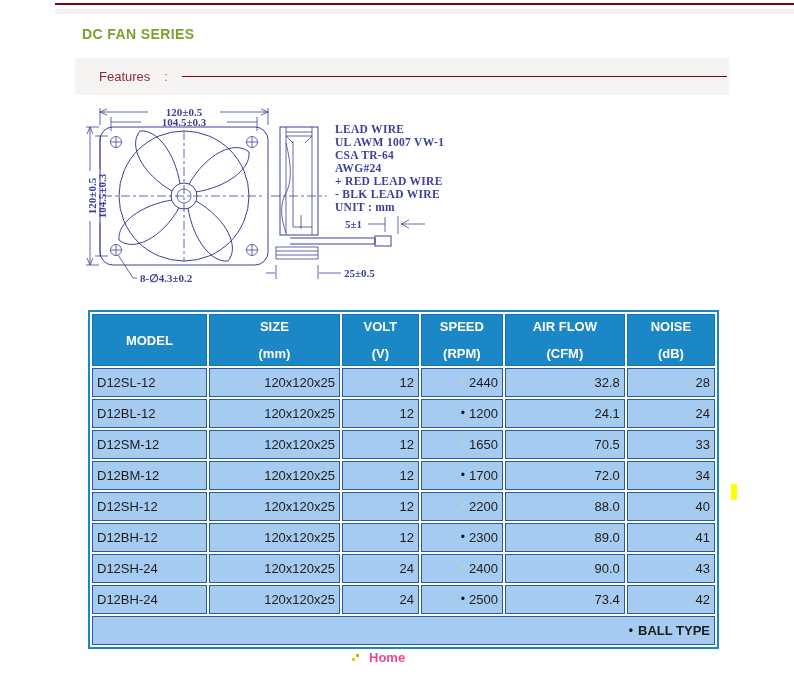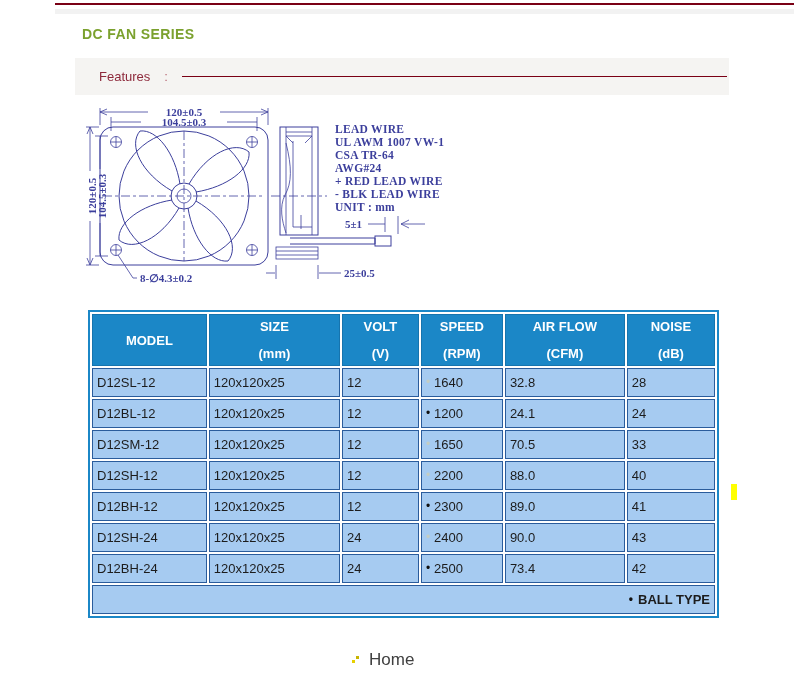--- a/index.html
+++ b/index.html
@@ -31,35 +31,35 @@
            font-size:11.5px;font-weight:bold;letter-spacing:.3px;}
 
   
   .fan-table{position:absolute;left:88px;top:310px;width:631px;border:2px solid var(--header_blue);
              border-collapse:separate;border-spacing:2px;background:#fff;table-layout:fixed;}
   .fan-table th{background:var(--header_blue);color:#fff;font-size:13px;font-weight:bold;
                 border:1px solid #1674ae;height:50px;vertical-align:middle;text-align:center;padding:0;}
   .fan-table th .l2{display:block;margin-top:12px;font-weight:bold;}
   .fan-table th .l2:empty{display:none;}
   .fan-table td{background:var(--cell_blue);border:1px solid var(--cell_border);height:25px;
-                color:#1c1c1c;font-size:13px;text-align:left;padding:1px 4px;vertical-align:middle;}
+                color:#1c1c1c;font-size:13px;text-align:right;padding:1px 4px;vertical-align:middle;}
   .fan-table td.model{text-align:left;}
   .fan-table .bullet{font-size:12px;margin-right:4px;vertical-align:1px;}
   .fan-table .bullet.ball{color:#111;}
   .fan-table .bullet.sleeve{color:#c3cdc4;}
   .fan-table td.foot{font-weight:bold;text-align:right;padding-left:24px;}
   .fan-table td.foot .bullet{color:#111;margin-right:5px;}
 
   
   .yellow-marker{position:absolute;left:731px;top:484px;width:6px;height:16px;
                  background:var(--marker_yellow);}
 
   
   .home-link{position:absolute;left:351px;top:650px;display:flex;align-items:center;cursor:pointer;}
-  .home-link .txt{color:#404040;font-size:17px;margin-left:8px;}
+  .home-link .txt{color:#ec4899;font-size:13px;margin-left:8px;font-weight:bold;}
 </style>
 </head>
 <body>
 
 <div class="page">
 
   <div class="top-rule"></div>
   <div class="top-strip"></div>
 
   <div class="page-title">DC FAN SERIES</div>
@@ -176,39 +176,47 @@
         <th><span>SPEED</span><span class="l2">(RPM)</span></th>
         <th><span>AIR FLOW</span><span class="l2">(CFM)</span></th>
         <th><span>NOISE</span><span class="l2">(dB)</span></th>
       </tr>
     </thead>
     <tbody>
         <tr>
           <td class="model">D12SL-12</td>
           <td>120x120x25</td>
           <td>12</td>
-          <td><span class="bullet sleeve">•</span><span>1640</span></td>
+          <td><span class="bullet sleeve">•</span><span>2440</span></td>
           <td>32.8</td>
           <td>28</td>
         </tr>
         <tr>
           <td class="model">D12BL-12</td>
           <td>120x120x25</td>
           <td>12</td>
           <td><span class="bullet ball">•</span><span>1200</span></td>
           <td>24.1</td>
           <td>24</td>
         </tr>
         <tr>
           <td class="model">D12SM-12</td>
           <td>120x120x25</td>
           <td>12</td>
           <td><span class="bullet sleeve">•</span><span>1650</span></td>
           <td>70.5</td>
           <td>33</td>
+        </tr>
+        <tr>
+          <td class="model">D12BM-12</td>
+          <td>120x120x25</td>
+          <td>12</td>
+          <td><span class="bullet ball">•</span><span>1700</span></td>
+          <td>72.0</td>
+          <td>34</td>
         </tr>
         <tr>
           <td class="model">D12SH-12</td>
           <td>120x120x25</td>
           <td>12</td>
           <td><span class="bullet sleeve">•</span><span>2200</span></td>
           <td>88.0</td>
           <td>40</td>
         </tr>
         <tr>

